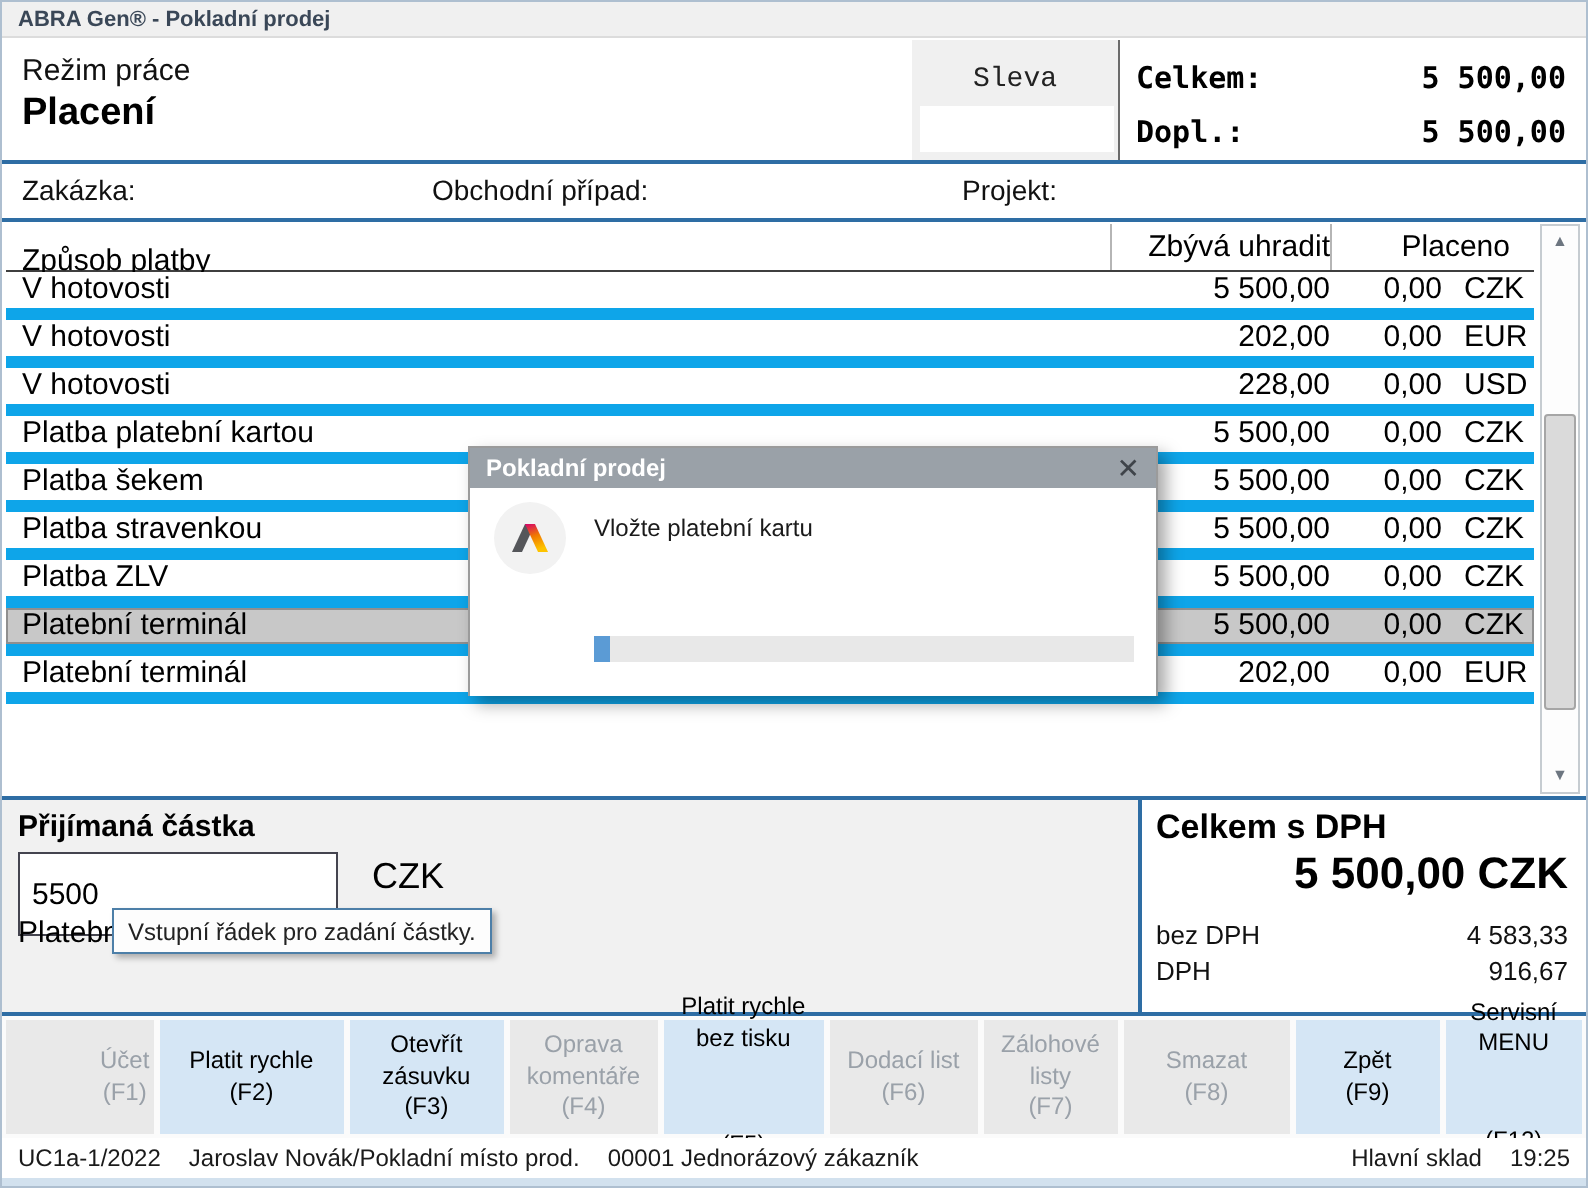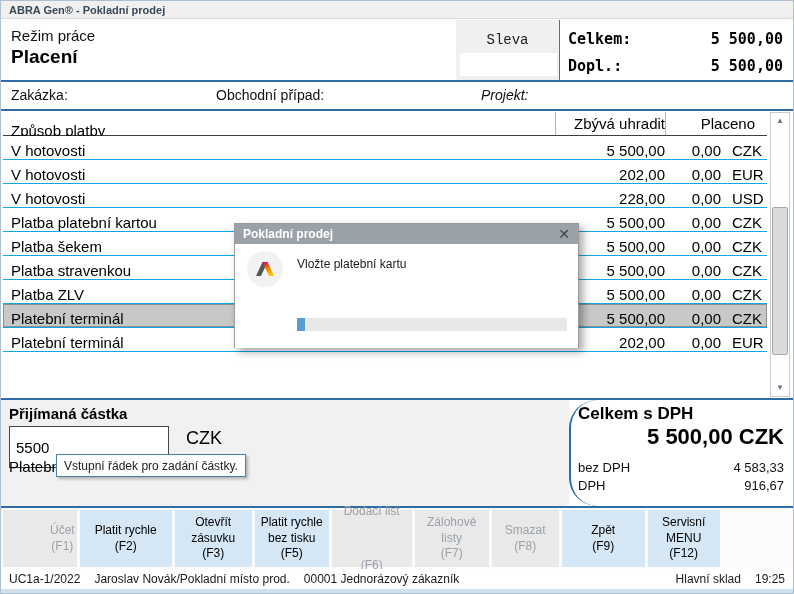--- a/index.html
+++ b/index.html
@@ -34,36 +34,36 @@
   }
   .mono-row { display:flex; justify-content:space-between; height:27px; align-items:center; }
 
   .hline-blue { position:absolute; left:0; right:0; height:2px; background:#2e6da4; }
   .hl1 { top:79px; } .hl2 { top:108px; } .hl3 { top:397px; } .hl4 { top:505px; }
 
   
   .context-row { position:absolute; left:0; top:81px; right:0; height:27px; background:#fff; font-size:14px; color:#111; }
   .ctx-zakazka { position:absolute; left:10px; top:5px; }
   .ctx-obchodni { position:absolute; left:215px; top:5px; }
-  .ctx-projekt { position:absolute; left:480px; top:5px;font-style:italic; }
+  .ctx-projekt { position:absolute; left:480px; top:5px; }
 
   
   .table-region { position:absolute; left:0; top:110px; right:0; height:287px; background:#fff; }
   .table-header {
     position:absolute; left:2px; top:1px; right:26px; height:24px;
     display:flex; align-items:center; font-size:15px; color:#000;
     border-bottom:1px solid #3f3f3f;
   }
   .th-method { flex:1; padding-left:8px;margin-top:13px; }
   .th-remaining { width:110px; text-align:right; border-left:1px solid #b5b5b5; align-self:stretch; line-height:24px; }
   .th-paid { width:102px; text-align:right; padding-right:12px; border-left:1px solid #b5b5b5; align-self:stretch; line-height:24px; }
   .table-body { position:absolute; left:2px; top:25px; right:26px; }
   .trow {
-    height:24px; display:flex; align-items:flex-end;
-    border-bottom:1px solid #0ea5e9; font-size:15px; color:#000; background:#fff;
+    height:24px; display:flex; align-items:flex-start;
+    border-bottom:6px solid #0ea5e9; font-size:15px; color:#000; background:#fff;
   }
   .trow.selected { background:#c8c8c8; box-shadow:inset 0 0 0 1px #8f8f8f; }
   .c-method { flex:1; padding-left:8px; white-space:nowrap; overflow:hidden; }
   .c-remaining { width:110px; text-align:right; }
   .c-paid { width:56px; text-align:right; }
   .c-currency { width:46px; padding-left:11px; }
 
   
   .scrollbar {
     position:absolute; right:3px; top:1px; width:20px; height:285px;
@@ -102,21 +102,21 @@
     border:1px solid #44444f; background:#fff; font-family:"Liberation Sans",sans-serif;
     font-size:15px; padding:2px 6px; color:#000;
   }
   .czk-label { position:absolute; left:185px; top:28px; font-size:18px; color:#000; }
   .partial-text { position:absolute; left:8px; top:58px; font-size:15px; color:#000; }
   .tooltip {
     position:absolute; left:55px; top:54px; height:23px;
     background:#fdfdfd; border:1px solid #4d7fa8; font-size:12px; color:#222;
     padding:4px 7px 0 7px; box-shadow:2px 2px 3px rgba(0,0,0,.28); white-space:nowrap; z-index:20;
   }
-  .bp-right { position:absolute; left:568px; top:0; right:0; height:106px; background:#fff; border-left:2px solid #2e6da4;border-radius:28px; }
+  .bp-right { position:absolute; left:568px; top:0; right:0; height:106px; background:#fff; border-left:2px solid #2e6da4; }
   .cdph-title { position:absolute; left:7px; top:4px; font-size:17px; font-weight:bold; color:#000; }
   .cdph-total { position:absolute; right:9px; top:24px; font-size:22px; font-weight:bold; color:#000; }
   .vat-row { position:absolute; left:7px; right:9px; display:flex; justify-content:space-between; font-size:13px; color:#111; }
   .vat-bez { top:60px; }
   .vat-dph { top:78px; }
 
   
   .button-bar {
     position:absolute; left:0; top:507px; right:0; height:61px; background:#fbfbfb;
     display:flex; gap:3px; padding:2px;
@@ -282,20 +282,24 @@
     <span class="btn-label">Účet</span>
     <span class="btn-key">(F1)</span>
   </button>
       <button class="fbtn">
     <span class="btn-label">Platit rychle</span>
     <span class="btn-key">(F2)</span>
   </button>
       <button class="fbtn">
     <span class="btn-label">Otevřít zásuvku</span>
     <span class="btn-key">(F3)</span>
+  </button>
+      <button class="fbtn disabled">
+    <span class="btn-label">Oprava komentáře</span>
+    <span class="btn-key">(F4)</span>
   </button>
       <button class="fbtn">
     <span class="btn-label">Platit rychle bez tisku</span>
     <span class="btn-key">(F5)</span>
   </button>
       <button class="fbtn disabled">
     <span class="btn-label">Dodací list</span>
     <span class="btn-key">(F6)</span>
   </button>
       <button class="fbtn disabled">

